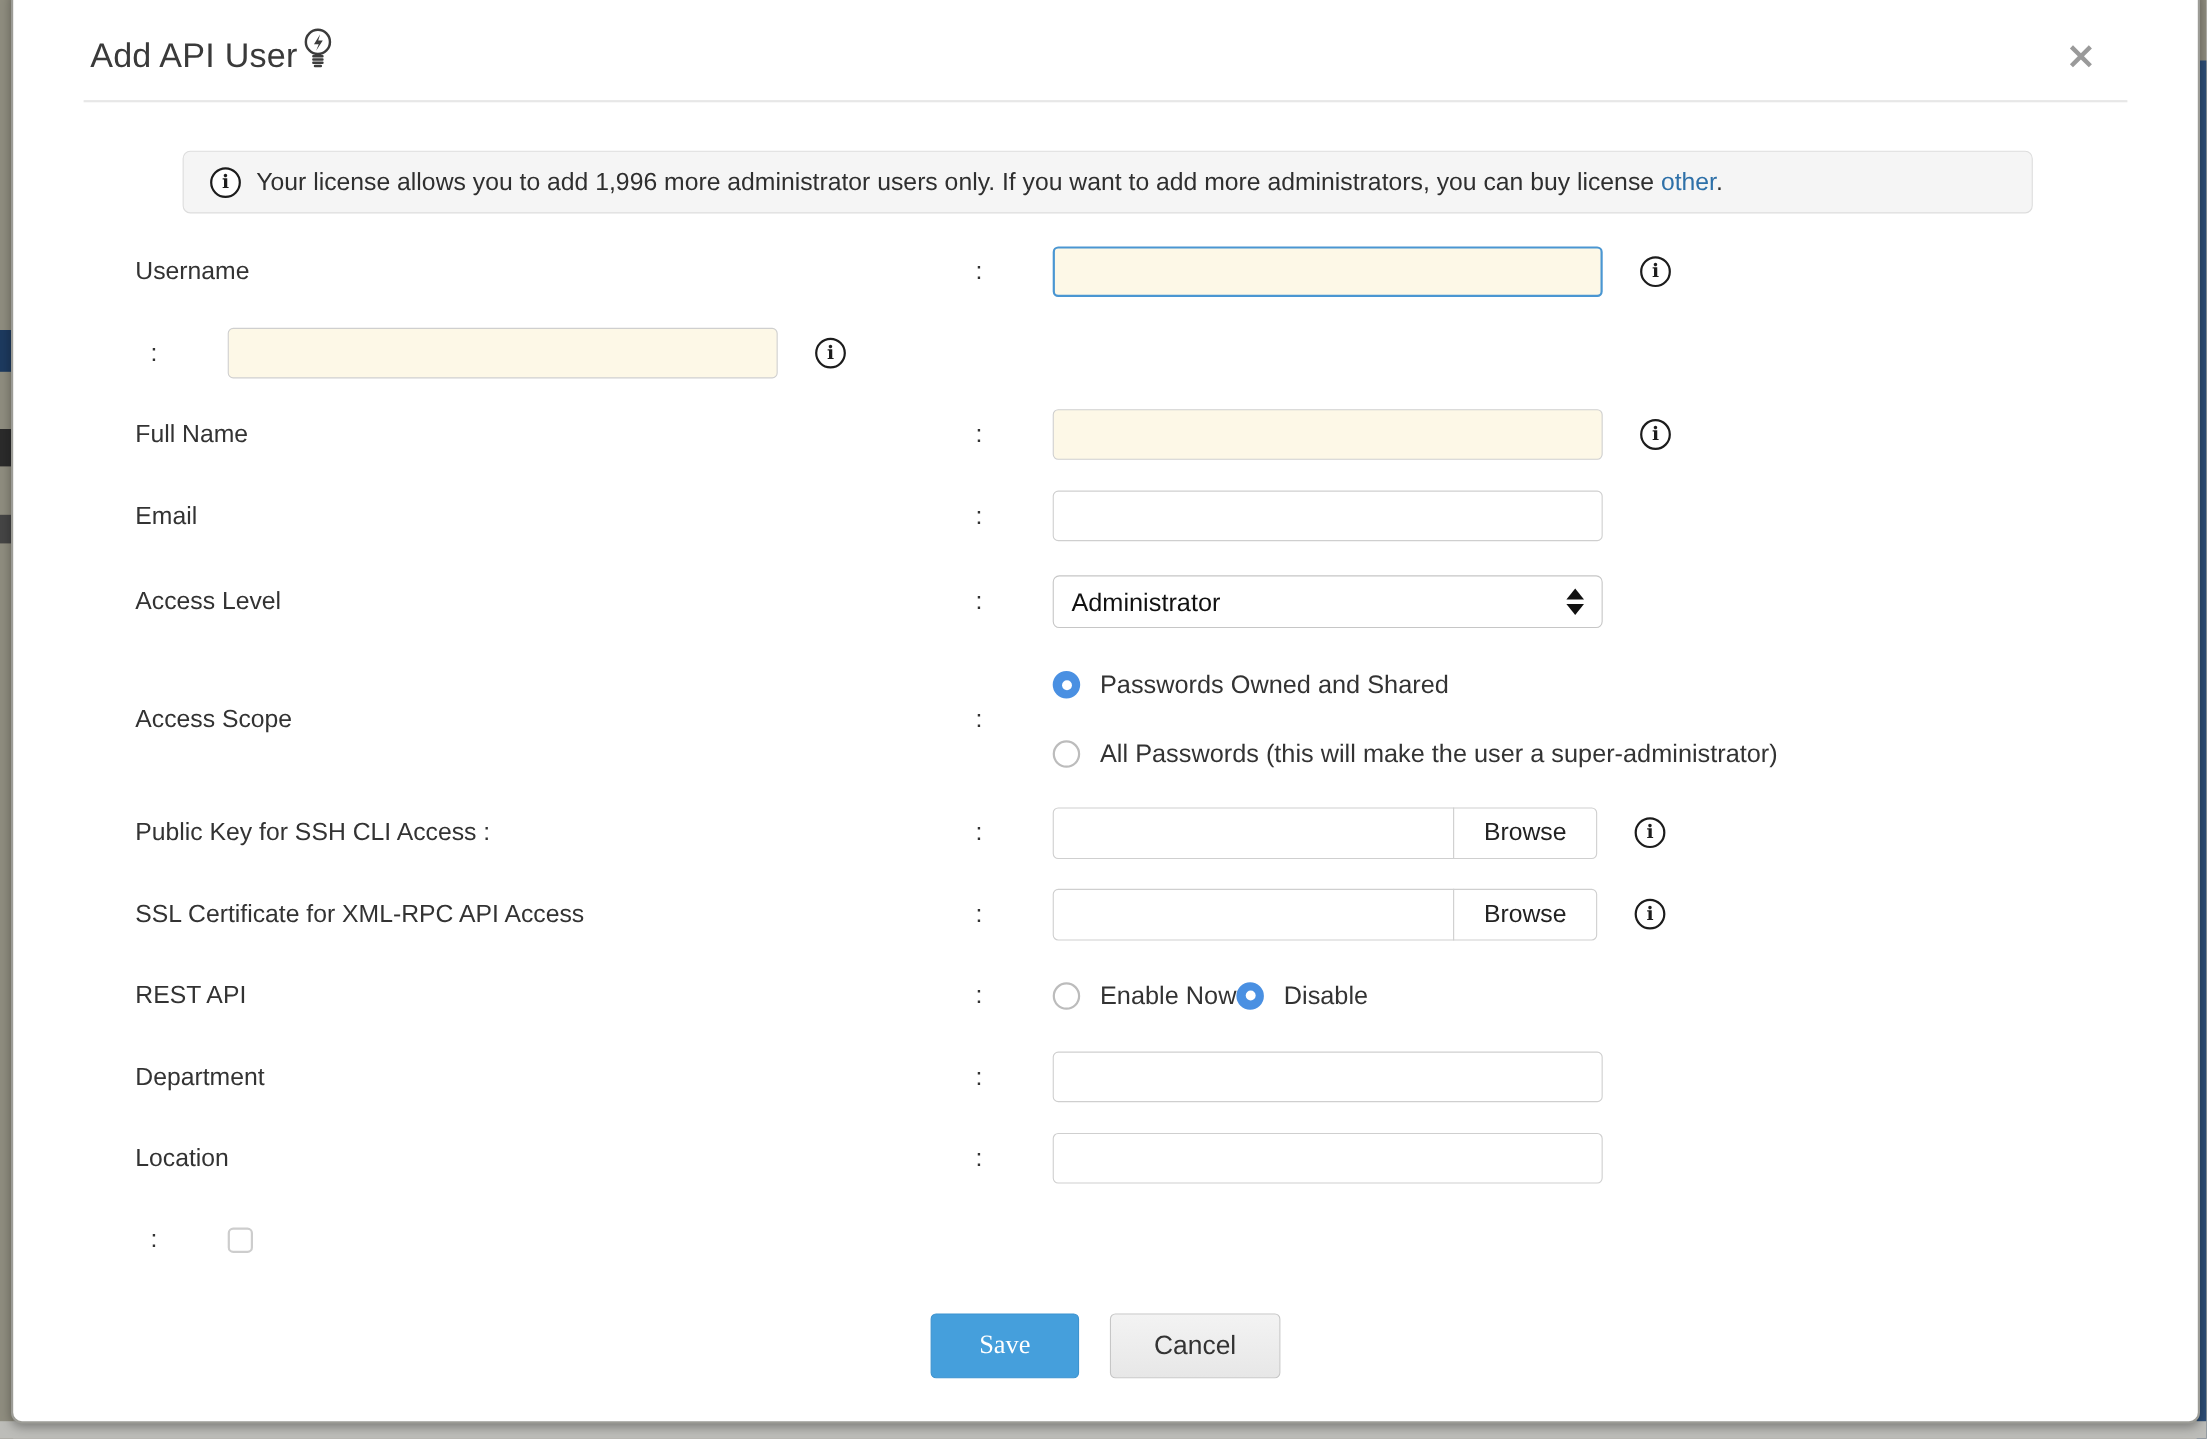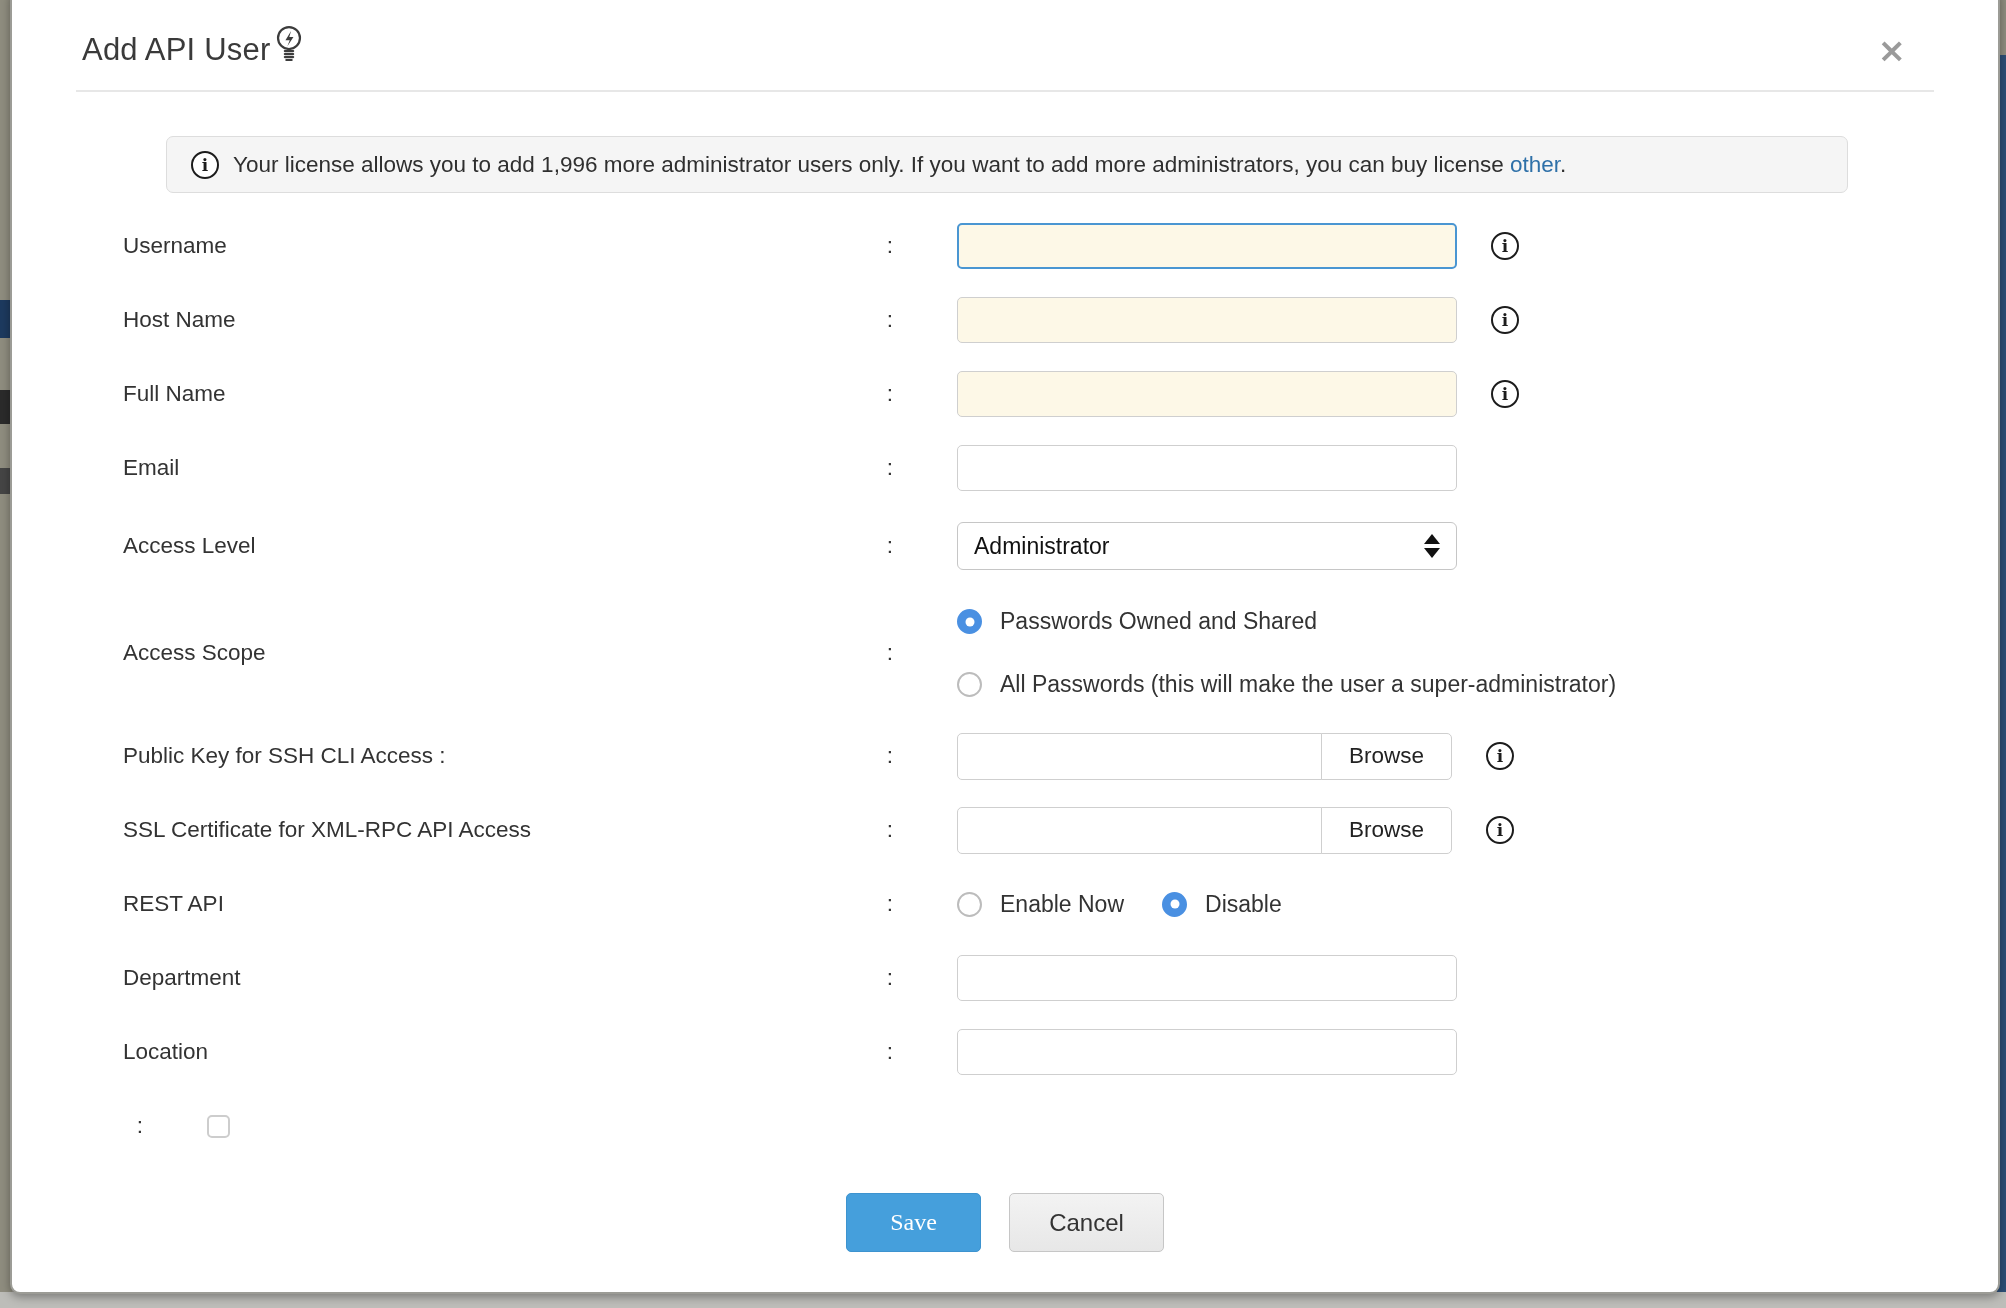--- a/index.html
+++ b/index.html
@@ -164,21 +164,20 @@
       <div class="row">
         <div class="row-label">Username</div>
         <div class="row-colon">:</div>
         <div class="row-control">
           <input class="text-input required focused" type="text" value="" style="">
           <span class="info-circle info-after">i</span>
         </div>
       </div>
 
       <div class="row">
-        <div class="row-label">Host Name</div>
         <div class="row-colon">:</div>
         <div class="row-control">
           <input class="text-input required" type="text" value="" style="">
           <span class="info-circle info-after">i</span>
         </div>
       </div>
 
       <div class="row">
         <div class="row-label">Full Name</div>
         <div class="row-colon">:</div>
@@ -247,21 +246,21 @@
             <input class="file-input" type="text" value="" style="">
             <button class="browse-btn">Browse</button>
           </div>
           <span class="info-circle info-after">i</span>
         </div>
       </div>
 
       <div class="row">
         <div class="row-label">REST API</div>
         <div class="row-colon">:</div>
-        <div class="row-control" style="gap:38px;">
+        <div class="row-control" style="">
           <div class="radio-option">
             <span class="radio"></span>
             <span class="radio-label">Enable Now</span>
           </div>
           <div class="radio-option">
             <span class="radio checked"></span>
             <span class="radio-label">Disable</span>
           </div>
         </div>
       </div>

